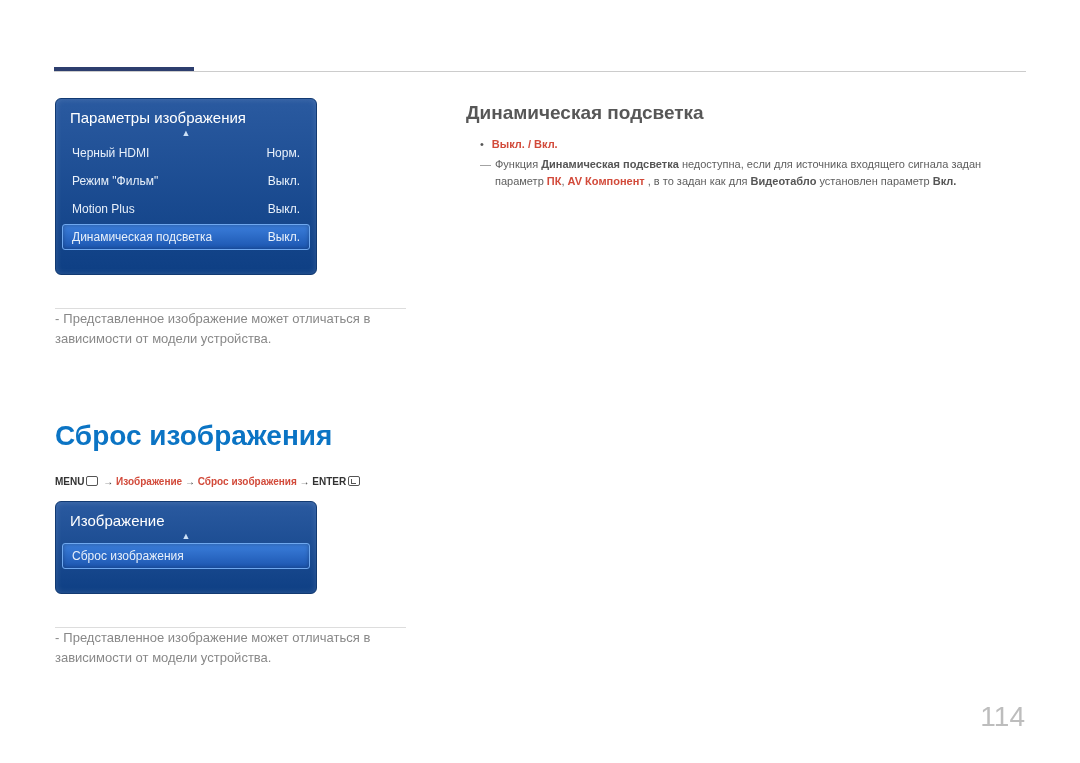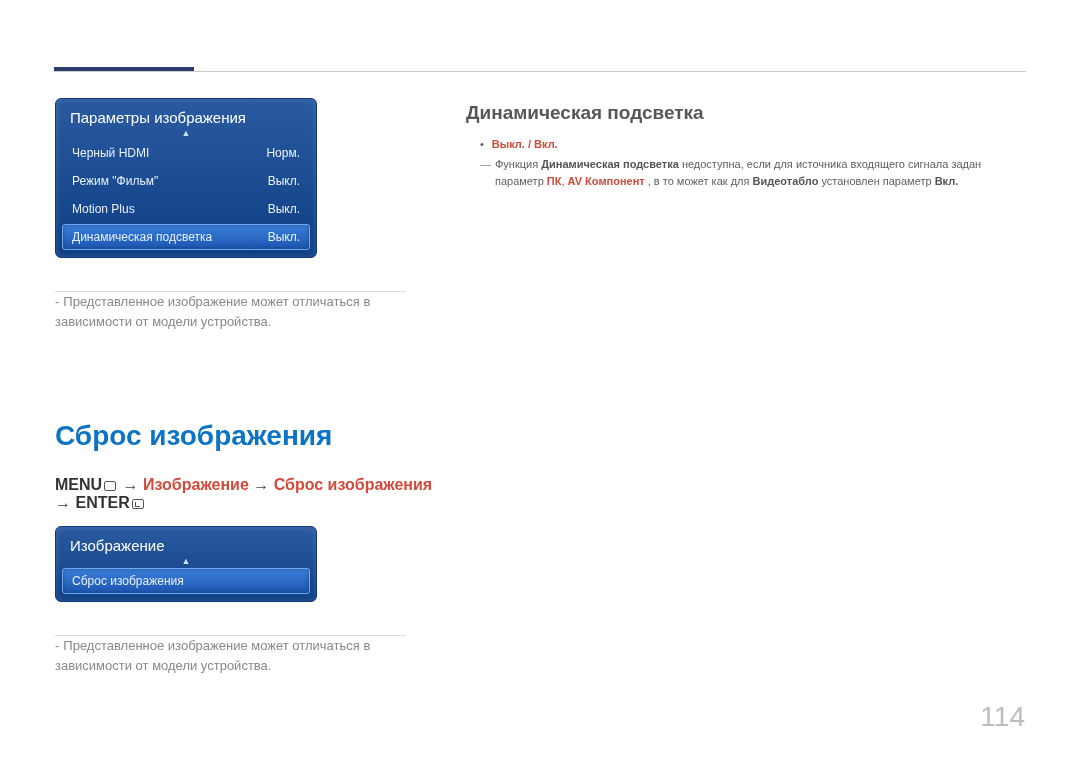--- a/index.html
+++ b/index.html
@@ -46,21 +46,21 @@
       padding: 10px 14px 6px 14px;
       font-weight: 400;
     }
     .menu-chev {
       text-align: center;
       margin-top: -4px;
       margin-bottom: 2px;
       color: #cde1f7;
       font-size: 9px;
     }
-    .menu-list { padding: 0 6px 7px 6px; }
+    .menu-list { padding: 0 6px 24px 6px; }
     .menu-item {
       display: flex;
       justify-content: space-between;
       align-items: center;
       padding: 6px 10px;
       color: #e8f0fa;
       font-size: 12px;
       border-radius: 3px;
     }
     .menu-item + .menu-item { margin-top: 2px; }
@@ -102,21 +102,21 @@
     .bullets { padding-left: 14px; }
     .bullet-row { display: flex; gap: 8px; margin-bottom: 6px; }
     .bullet-dot { flex-shrink: 0; }
     .red { color: #d24a3a; font-weight: 700; }
     .red-normal { color: #d24a3a; font-weight: 700; text-align: center; }
     .note-row { display: flex; gap: 4px; line-height: 1.55; }
     .note-dash { flex-shrink: 0; color: #888; }
     .bold { font-weight: 700; color: #555; }
     .section2 { position: absolute; left: 55px; right: 54px; top: 420px; }
     .section2-row { display: flex; gap: 0; }
-    .nav-path { font-size: 16px; margin-top: 8px; margin-bottom: 14px; color: #444; }
+    .nav-path { font-size: 10px; margin-top: 8px; margin-bottom: 14px; color: #444; }
     .nav-bold { font-weight: 700; color: #333; }
     .nav-red { color: #d24a3a; font-weight: 700; }
     .icon-box {
       display: inline-block;
       width: 12px; height: 10px;
       border: 1px solid #555;
       border-radius: 2px;
       vertical-align: -1px;
       margin: 0 2px;
       position: relative;
@@ -177,21 +177,21 @@
     <div class="right-col">
       <div class="h2">Динамическая подсветка</div>
       <div class="bullets">
         <div class="bullet-row">
           <span class="bullet-dot">•</span>
           <span class="red">Выкл. / Вкл.</span>
         </div>
         <div class="note-row body-text">
           <span class="note-dash">―</span>
           <span>
-            <span>Функция </span><span class="bold">Динамическая подсветка</span><span> недоступна, если для источника входящего сигнала задан параметр </span><span class="red-normal">ПК</span><span>, </span><span class="red-normal">AV Компонент</span><span> , в то может как для </span><span class="bold">Видеотабло</span><span> установлен параметр </span><span class="bold">Вкл.</span><span></span>
+            <span>Функция </span><span class="bold">Динамическая подсветка</span><span> недоступна, если для источника входящего сигнала задан параметр </span><span class="red-normal">ПК</span><span>, </span><span class="red-normal">AV Компонент</span><span> , в то задан как для </span><span class="bold">Видеотабло</span><span> установлен параметр </span><span class="bold">Вкл.</span><span></span>
           </span>
         </div>
       </div>
     </div>
   </div>
 </div>
 
 <div class="section2">
   <div class="section2-row">
     <div class="left-col">

